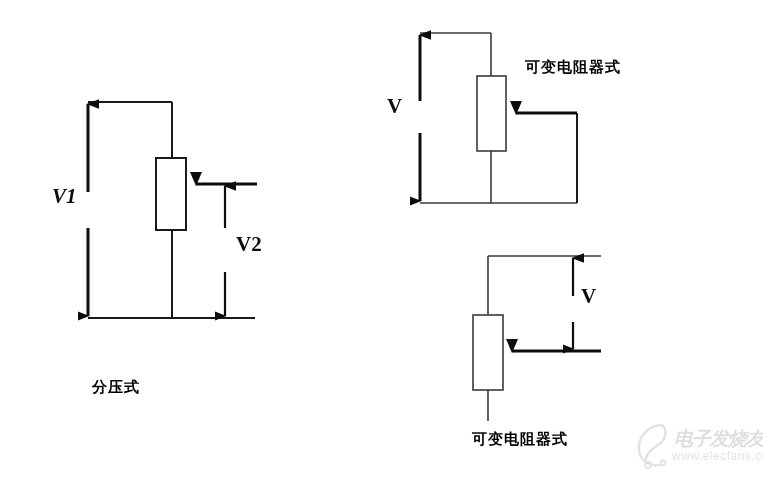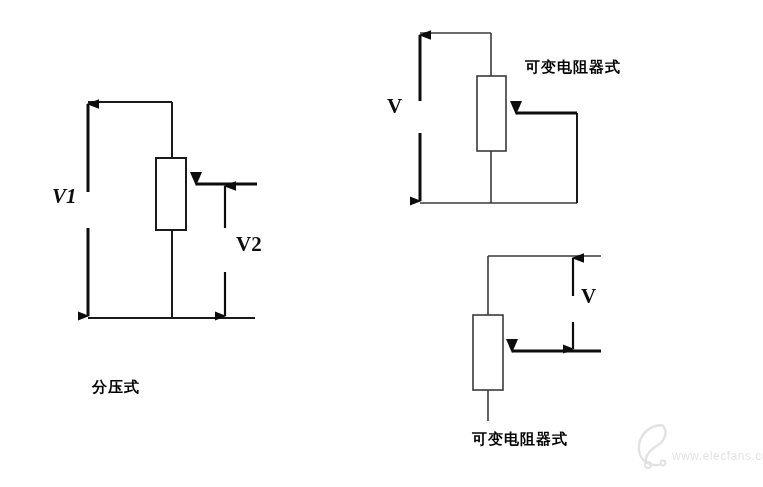--- a/index.html
+++ b/index.html
@@ -210,16 +210,17 @@
 
   <div class="label-cjk" id="lbl-cap-3">可变电阻器式</div>
 
   <div id="watermark">
     <svg class="wm-mark" width="40" height="50" viewBox="0 0 40 50">
       <path d="M 26 5 C 10 6, 2 18, 3 30 C 4 42, 16 48, 26 44" fill="none" stroke="#9a9a9a" stroke-width="2.4"></path>
       <path d="M 26 5 C 32 10, 30 20, 22 25 C 14 30, 8 36, 10 44" fill="none" stroke="#9a9a9a" stroke-width="2.4"></path>
       <circle cx="12" cy="45" r="3" fill="none" stroke="#9a9a9a" stroke-width="2"></circle>
       <circle cx="27" cy="43" r="2.4" fill="none" stroke="#9a9a9a" stroke-width="2"></circle>
     </svg>
+    <div class="wm-cjk">电子发烧友</div>
     <div class="wm-url">www.elecfans.com</div>
   </div>
 
 </div>
 
 </body></html>

